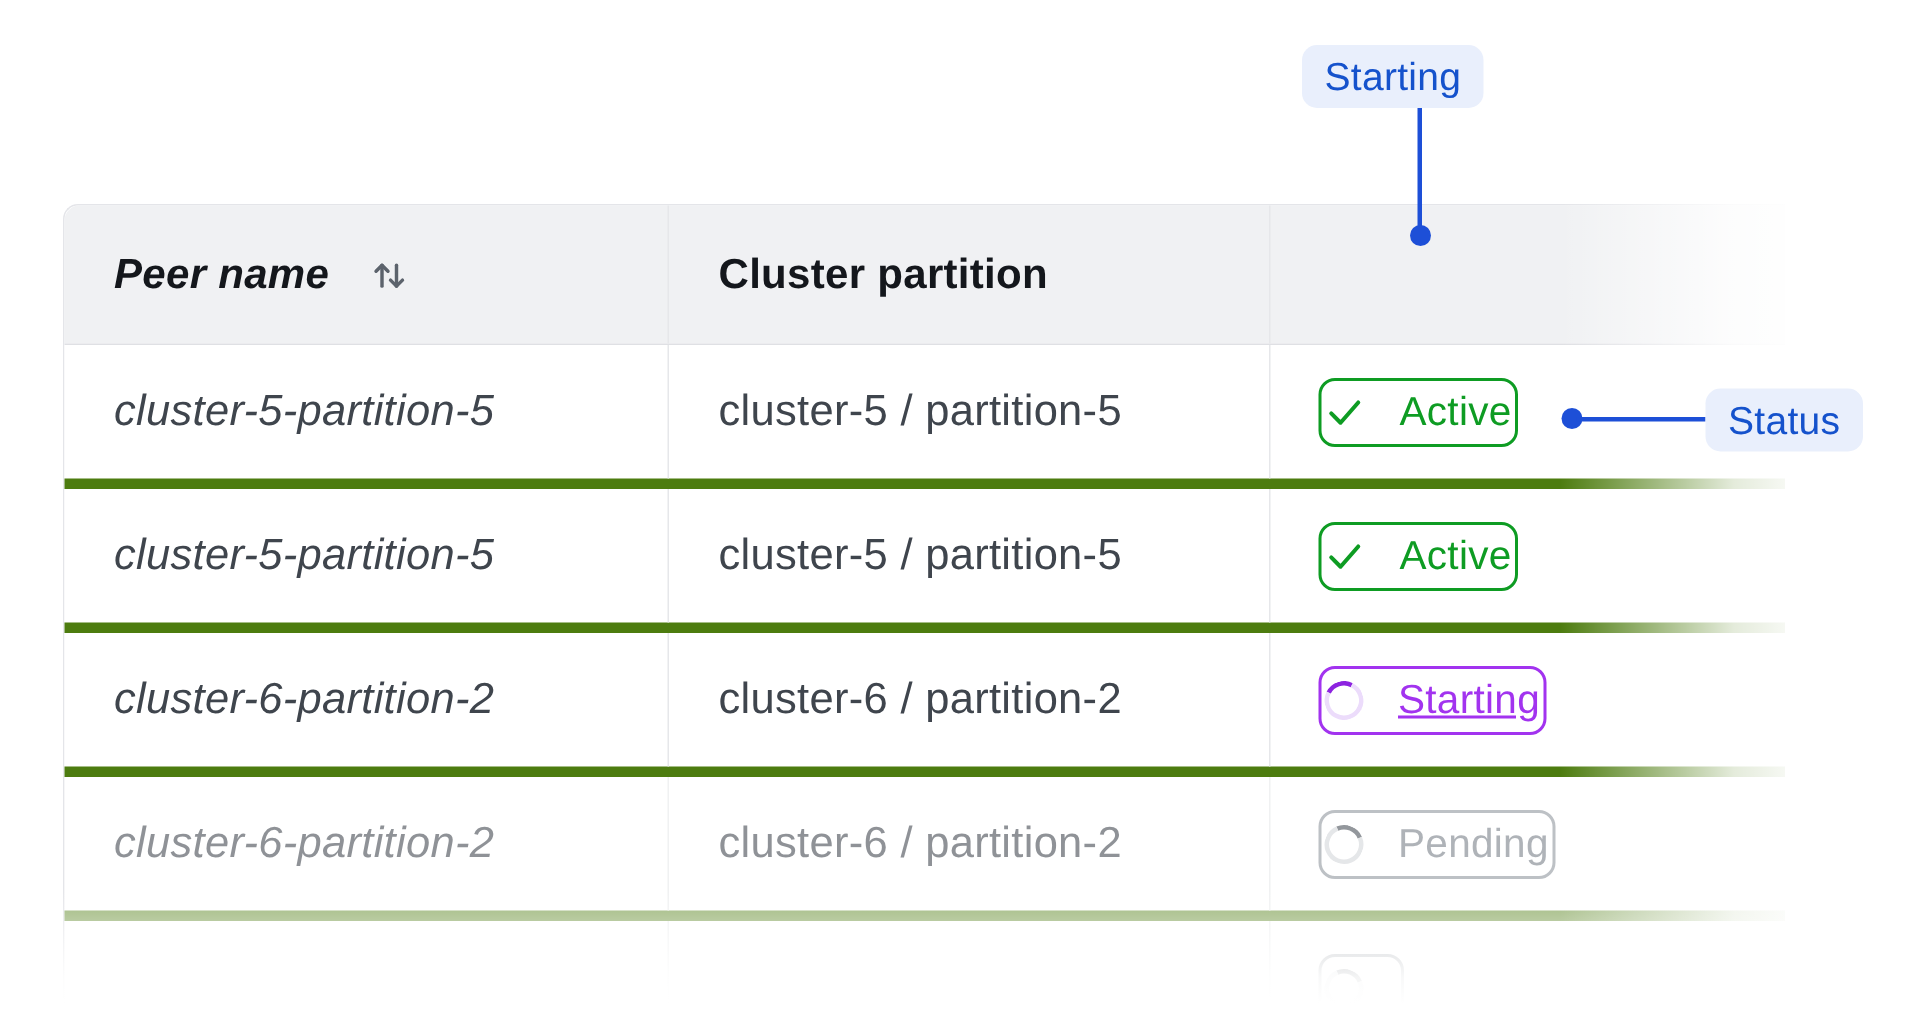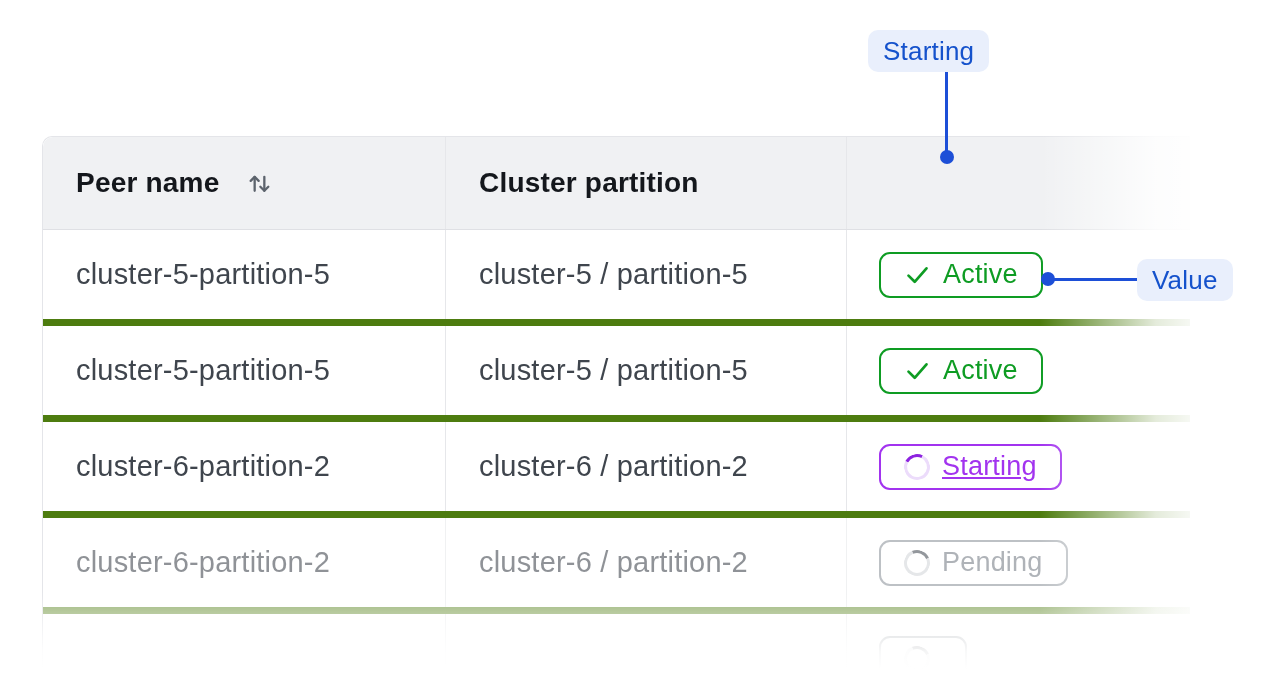--- a/index.html
+++ b/index.html
@@ -20,31 +20,31 @@
   .th {
     display: flex; align-items: center; padding-left: 33px;
     font-size: 28px; font-weight: 700; color: #14171c; letter-spacing: 0.2px;
   }
   .row { display: flex; height: 96px; border-bottom: 7px solid #4d7c0f; background: #ffffff; }
   .row.muted { opacity: 0.58; }
   .td {
     display: flex; align-items: center; padding-left: 33px;
     font-size: 29px; color: #3f454d; letter-spacing: 0.2px;
   }
-  .c1 { width: 403px; border-right: 1px solid #e6e7ea; }
+  .c1 { width: 403px; border-right: 1px solid #e6e7ea; font-style: italic; }
   .c2 { width: 401px; border-right: 1px solid #e6e7ea; }
   .c3 { flex: 1; }
   .td.c3 { padding-left: 32px; }
 
   .icon-gap { margin-left: 26px; display: inline-flex; }
 
   
   .badge {
-    display: inline-flex; align-items: center; gap: 12px;
-    height: 46px; padding: 0 23px;
+    display: inline-flex; align-items: center; gap: 23px;
+    height: 46px; padding: 0 2px;
     border: 2.5px solid; border-radius: 11px;
     font-size: 27px; font-weight: 500; background: #ffffff;
   }
   .badge.active   { border-color: #0e9c23; color: #0e9c23; }
   .badge.starting { border-color: #a233ef; color: #a233ef; text-decoration: underline; }
   .badge.pending  { border-color: #8f959d; color: #767d86; }
 
   .spinner {
     width: 26px; height: 26px; border-radius: 50%;
     border: 3.5px solid;
@@ -162,13 +162,13 @@
 
 <div class="fade-right"></div>
 <div class="fade-bottom"></div>
 
 <div class="annot chip" style="left:868px; top:30px;">Starting</div>
 <div class="conn-line" style="left:945px; top:72px; width:3px; height:80px;"></div>
 <div class="conn-dot" style="left:940px; top:150px;"></div>
 
 <div class="conn-dot" style="left:1041px; top:272px;"></div>
 <div class="conn-line" style="left:1051px; top:277.5px; width:86px; height:3px;"></div>
-<div class="annot chip" style="left:1137px; top:259px;">Value</div>
+<div class="annot chip" style="left:1137px; top:259px;">Status</div>
 
 </body></html>

